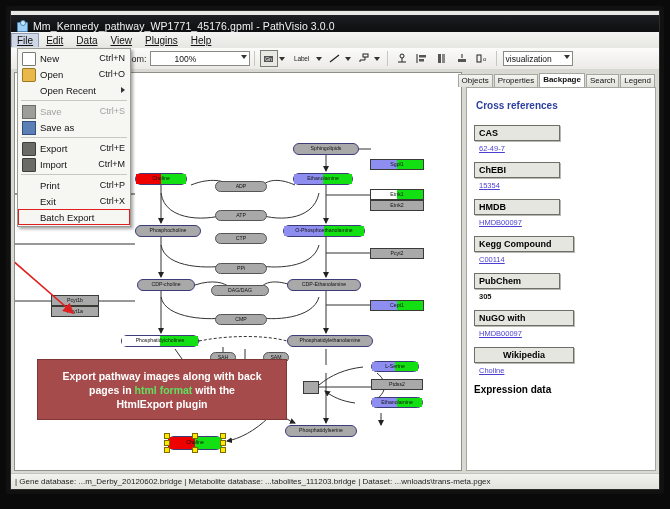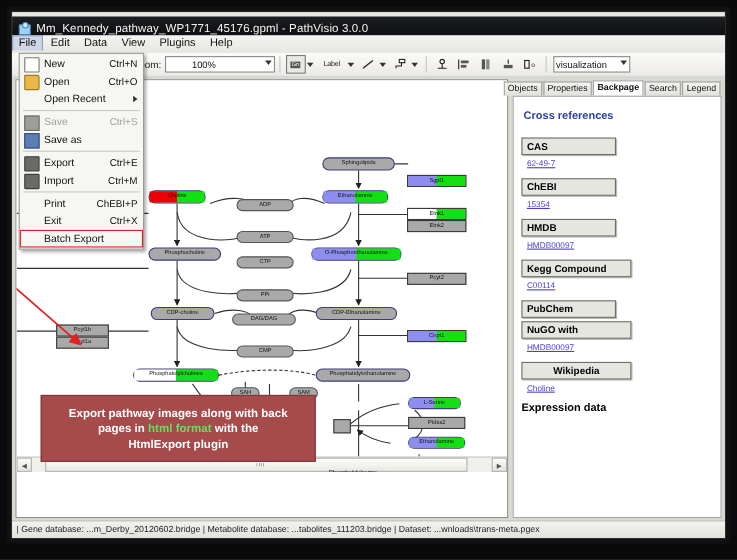--- a/index.html
+++ b/index.html
@@ -20,21 +20,21 @@
   #titlebar .appicon{width:12px;height:12px;margin-right:5px;position:relative;flex:0 0 auto;}
   #titlebar .appicon:before{content:"";position:absolute;left:1px;top:2px;width:9px;height:8px;
        background:#9fd0f5;border:1px solid #4a87b8;border-radius:1px;}
   #titlebar .appicon:after{content:"";position:absolute;left:4px;top:0px;width:4px;height:4px;
        background:#cfe9ff;border:1px solid #4a87b8;border-radius:50%;}
   #titlebar .ttl{white-space:nowrap;overflow:hidden;text-overflow:ellipsis;font-size:10.5px;letter-spacing:.1px;}
 
   
   #menubar{position:absolute;left:0;top:21px;width:660px;height:16px;
            background:linear-gradient(180deg,#f4f4f2,#e6e6e2);border-bottom:1px solid #cfcfc9;
-           display:flex;align-items:flex-start;font-size:10px;color:#111;}
+           display:flex;align-items:center;font-size:10px;color:#111;text-decoration:underline;}
   #menubar .mi{padding:1px 6px;margin-right:1px;line-height:13px;cursor:default;}
   #menubar .mi.active{background:#cfd6e6;border:1px solid #8f9db8;border-bottom:none;padding:0px 5px;}
 
   
   #toolbar{position:absolute;left:0;top:37px;width:648px;height:21px;
            background:linear-gradient(180deg,#fbfbfa,#eceae6);border-bottom:1px solid #c9c9c3;
            display:flex;align-items:center;font-size:9px;color:#222;padding-left:2px;}
   .tbsep{width:1px;height:15px;background:#c7c7c1;margin:0 4px;}
   .zoomlbl{font-size:9px;margin:0 3px 0 108px;color:#222;}
   .combo{height:13px;border:1px solid #8a8a84;background:#fff;font-size:8.5px;
@@ -45,21 +45,21 @@
          justify-content:center;margin:0 1px;font-size:8px;color:#222;position:relative;}
   .tbbtn.boxed{border:1px solid #7b7b75;background:#e9e9e4;}
   .tbarr{border-left:3px solid transparent;border-right:3px solid transparent;
          border-top:4px solid #333;margin:0 3px 0 0;}
   .minilbl{font-size:6.5px;color:#222;letter-spacing:-.2px;}
 
   
   #client{position:absolute;left:0;top:58px;width:648px;height:405px;background:#d9d9d4;}
   #canvasPane{position:absolute;left:3px;top:3px;width:448px;height:399px;background:#fff;
               border:1px solid #8f8f89;box-sizing:border-box;overflow:hidden;}
-  #canvas{position:absolute;left:0;top:0;width:446px;height:356px;background:#fff;overflow:hidden;}
+  #canvas{position:absolute;left:0;top:0;width:446px;height:434px;background:#fff;overflow:hidden;}
 
   
   .hscroll{position:absolute;left:0;bottom:0;width:446px;height:13px;background:#f0f0ec;
            border-top:1px solid #c9c9c3;display:flex;align-items:center;}
   .hscroll .btn{width:12px;height:11px;background:linear-gradient(180deg,#fbfbf9,#e4e4de);
            border:1px solid #b3b3ad;font-size:6px;display:flex;align-items:center;justify-content:center;color:#555;}
   .hscroll .thumb{position:absolute;left:26px;width:382px;height:11px;
            background:linear-gradient(180deg,#fdfdfc,#e9e9e3);border:1px solid #b3b3ad;}
   .hscroll .grip{position:absolute;left:50%;top:4px;width:8px;height:3px;
            background:repeating-linear-gradient(90deg,#a9a9a3 0 1px,transparent 1px 2px);}
@@ -430,20 +430,21 @@
           <div id="xrefs">
               <div class="xrefHdr">CAS</div>
               <a class="xrefVal">62-49-7</a>
               <div class="xrefHdr">ChEBI</div>
               <a class="xrefVal">15354</a>
               <div class="xrefHdr">HMDB</div>
               <a class="xrefVal">HMDB00097</a>
               <div class="xrefHdr" style="width: 100px;">Kegg Compound</div>
               <a class="xrefVal">C00114</a>
               <div class="xrefHdr">PubChem</div>
+              <a class="xrefVal plain">305</a>
               <div class="xrefHdr" style="width: 100px;">NuGO with</div>
               <a class="xrefVal">HMDB00097</a>
               <div class="xrefHdr" style="width: 100px; text-align: center;">Wikipedia</div>
               <a class="xrefVal">Choline</a>
             </div>
           <div class="exprHdr">Expression data</div>
         </div>
       </div>
     </div>
 
@@ -483,21 +484,21 @@
         <span class="acc">Ctrl+E</span>
       </div>
       <div class="row">
         <span class="ico ic-imp"></span>
         <span>Import</span>
         <span class="acc">Ctrl+M</span>
       </div>
       <div class="sep"></div>
       <div class="row">
         <span>Print</span>
-        <span class="acc">ChEBI+P</span>
+        <span class="acc">Ctrl+P</span>
       </div>
       <div class="row">
         <span>Exit</span>
         <span class="acc">Ctrl+X</span>
       </div>
       <div class="row hl">
         <span>Batch Export</span>
       </div>
     </div>
 

